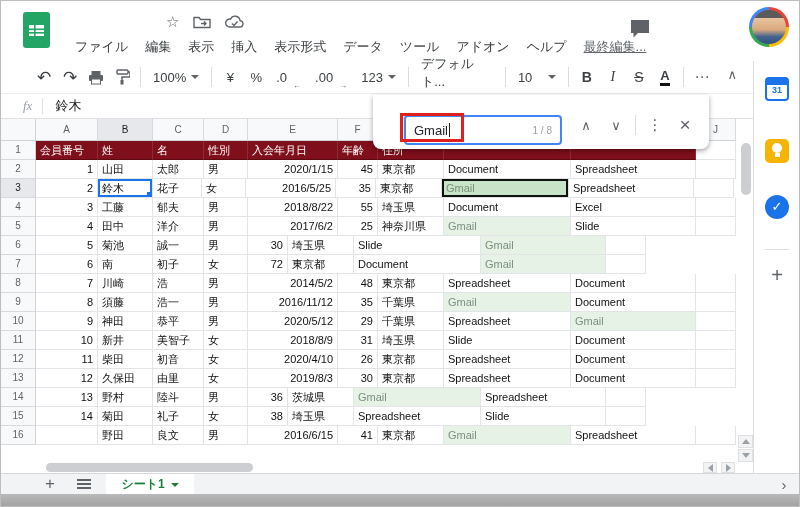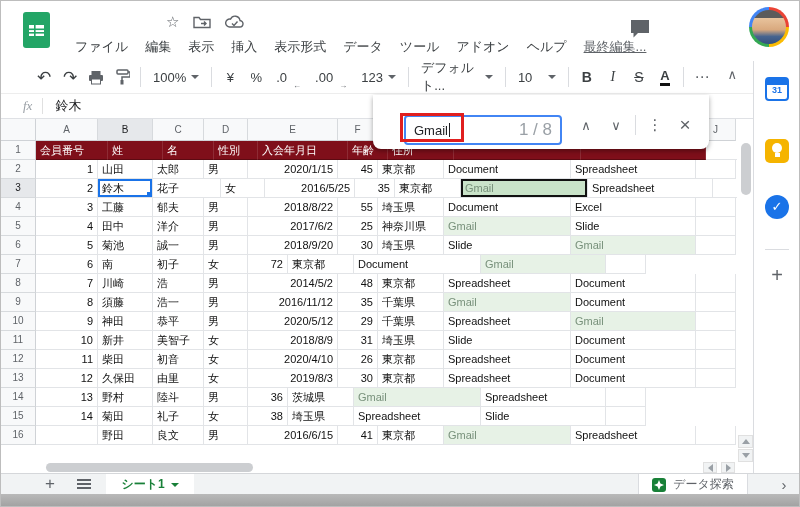--- a/index.html
+++ b/index.html
@@ -79,21 +79,21 @@
   .ic-keep .stem { position:absolute; left:9.5px; top:14px; width:5px; height:4px; background:#fff; }
   .ic-tasks { margin-top:32px; width:24px; height:24px; background:#1a73e8; border-radius:50%; color:#fff; font-size:13px; font-weight:bold; text-align:center; line-height:23px; }
   .side-div { margin-top:30px; width:24px; height:1px; background:#dadce0; }
   .side-plus { margin-top:14px; font-size:20px; color:#5f6368; }
 
   
   .findbar { position:absolute; left:372px; top:94px; width:336px; height:54px; background:#fff; border-radius:0 0 8px 8px; box-shadow:0 2px 5px rgba(0,0,0,0.35); z-index:10; }
   .find-input { position:absolute; left:31px; top:20px; width:158px; height:30px; border:2px solid var(--find-blue); border-radius:4px; display:flex; align-items:center; padding:0 8px; }
   .find-query { font-size:13px; color:#202124; }
   .find-caret-bar { width:1px; height:14px; background:#202124; margin-left:1px; }
-  .find-count { position:absolute; right:8px; font-size:17px; color:#9aa0a6; }
+  .find-count { position:absolute; right:8px; font-size:10px; color:#9aa0a6; }
   .ann-red { position:absolute; left:27px; top:18px; width:64px; height:29px; border:3px solid var(--ann-red); z-index:11; }
   .find-nav { position:absolute; left:198px; top:18px; display:flex; align-items:center; height:24px; }
   .find-btn { width:30px; height:24px; display:flex; align-items:center; justify-content:center; color:#5f6368; font-size:13px; }
   .find-sep { width:1px; height:20px; background:#dadce0; margin:0 4px; }
   .dots { font-size:15px; color:#5f6368; letter-spacing:0; }
   .close-x { font-size:19px; color:#5f6368; }
 
   
   .tabbar { position:absolute; left:0; top:472px; width:800px; height:21px; background:#f1f3f4; border-top:1px solid #d5d7da; z-index:4; display:flex; align-items:center; }
   .add-sheet { margin-left:44px; font-size:17px; color:#5f6368; line-height:18px; }
@@ -190,21 +190,21 @@
       </div>
     <div class="tb txt">
         <span>.00</span>
         <span class="fmt-sub">→</span>
       </div>
     <div class="tb txt">
         <span>123</span>
         <span class="caret"></span>
       </div>
     <div class="tb-sep"></div>
-    <div class="tb txt" style="width:86px; justify-content:center;">
+    <div class="tb txt" style="width:86px; justify-content:center;flex-direction:column;">
         <span>デフォルト...</span>
         <span class="caret"></span>
       </div>
     <div class="tb-sep"></div>
     <div class="tb txt" style="width:52px; justify-content:space-between;">
         <span>10</span>
         <span class="caret"></span>
       </div>
     <div class="tb-sep"></div>
     <div class="tb b-btn">B</div>
@@ -233,21 +233,21 @@
         <div class="g-colhead" style="width:44px">D</div>
         <div class="g-colhead" style="width:90px">E</div>
         <div class="g-colhead" style="width:40px">F</div>
         <div class="g-colhead" style="width:66px">G</div>
         <div class="g-colhead" style="width:127px">H</div>
         <div class="g-colhead" style="width:125px">I</div>
         <div class="g-colhead" style="width:40px">J</div>
       </div>
       <div class="grow">
         <div class="g-rowhead">1</div>
-        <div class="g-cell hdr" style="width:72px">会員番号</div>
+        <div class="g-cell hdr" style="width:62px">会員番号</div>
         <div class="g-cell hdr" style="width:55px">姓</div>
         <div class="g-cell hdr" style="width:51px">名</div>
         <div class="g-cell hdr" style="width:44px">性別</div>
         <div class="g-cell hdr" style="width:90px">入会年月日</div>
         <div class="g-cell hdr" style="width:40px">年齢</div>
         <div class="g-cell hdr" style="width:66px">住所</div>
         <div class="g-cell hdr" style="width:127px"></div>
         <div class="g-cell hdr" style="width:125px"></div>
         <div class="g-cell" style="width:40px"></div>
       </div>
@@ -261,21 +261,21 @@
         <div class="g-cell num" style="width:40px">45</div>
         <div class="g-cell" style="width:66px">東京都</div>
         <div class="g-cell" style="width:127px">Document</div>
         <div class="g-cell" style="width:125px">Spreadsheet</div>
         <div class="g-cell" style="width:40px"></div>
       </div>
       <div class="grow">
         <div class="g-rowhead hl">3</div>
         <div class="g-cell num" style="width:62px">2</div>
         <div class="g-cell sel" style="width:55px">鈴木</div>
-        <div class="g-cell" style="width:68px">花子</div>
+        <div class="g-cell" style="width:49px">花子</div>
         <div class="g-cell" style="width:44px">女</div>
         <div class="g-cell num" style="width:90px">2016/5/25</div>
         <div class="g-cell num" style="width:40px">35</div>
         <div class="g-cell" style="width:66px">東京都</div>
         <div class="g-cell match current" style="width:127px">Gmail</div>
         <div class="g-cell" style="width:125px">Spreadsheet</div>
         <div class="g-cell" style="width:40px"></div>
       </div>
       <div class="grow">
         <div class="g-rowhead">4</div>
@@ -302,21 +302,20 @@
         <div class="g-cell match" style="width:127px">Gmail</div>
         <div class="g-cell" style="width:125px">Slide</div>
         <div class="g-cell" style="width:40px"></div>
       </div>
       <div class="grow">
         <div class="g-rowhead">6</div>
         <div class="g-cell num" style="width:62px">5</div>
         <div class="g-cell" style="width:55px">菊池</div>
         <div class="g-cell" style="width:51px">誠一</div>
         <div class="g-cell" style="width:44px">男</div>
-        <div class="g-cell num" style="width:90px">2018/9/20</div>
         <div class="g-cell num" style="width:40px">30</div>
         <div class="g-cell" style="width:66px">埼玉県</div>
         <div class="g-cell" style="width:127px">Slide</div>
         <div class="g-cell match" style="width:125px">Gmail</div>
         <div class="g-cell" style="width:40px"></div>
       </div>
       <div class="grow">
         <div class="g-rowhead">7</div>
         <div class="g-cell num" style="width:62px">6</div>
         <div class="g-cell" style="width:55px">南</div>
@@ -492,25 +491,17 @@
     </div>
   </div>
 
   <div class="tabbar">
     <div class="add-sheet">+</div>
     <div class="all-sheets"></div>
     <div class="sheet-tab">
       <span>シート1</span>
       <span class="tab-caret"></span>
     </div>
-    <div class="explore">
-      <span class="explore-ic">
-        <svg width="10" height="10" viewBox="0 0 14 14">
-            <polygon points="7,0 9,5 14,7 9,9 7,14 5,9 0,7 5,5" fill="#fff"></polygon>
-          </svg>
-      </span>
-      <span>データ探索</span>
-    </div>
     <div class="panel-chevron">›</div>
   </div>
   <div class="bottomstrip"></div>
 
 </div>
 
 </body></html>

